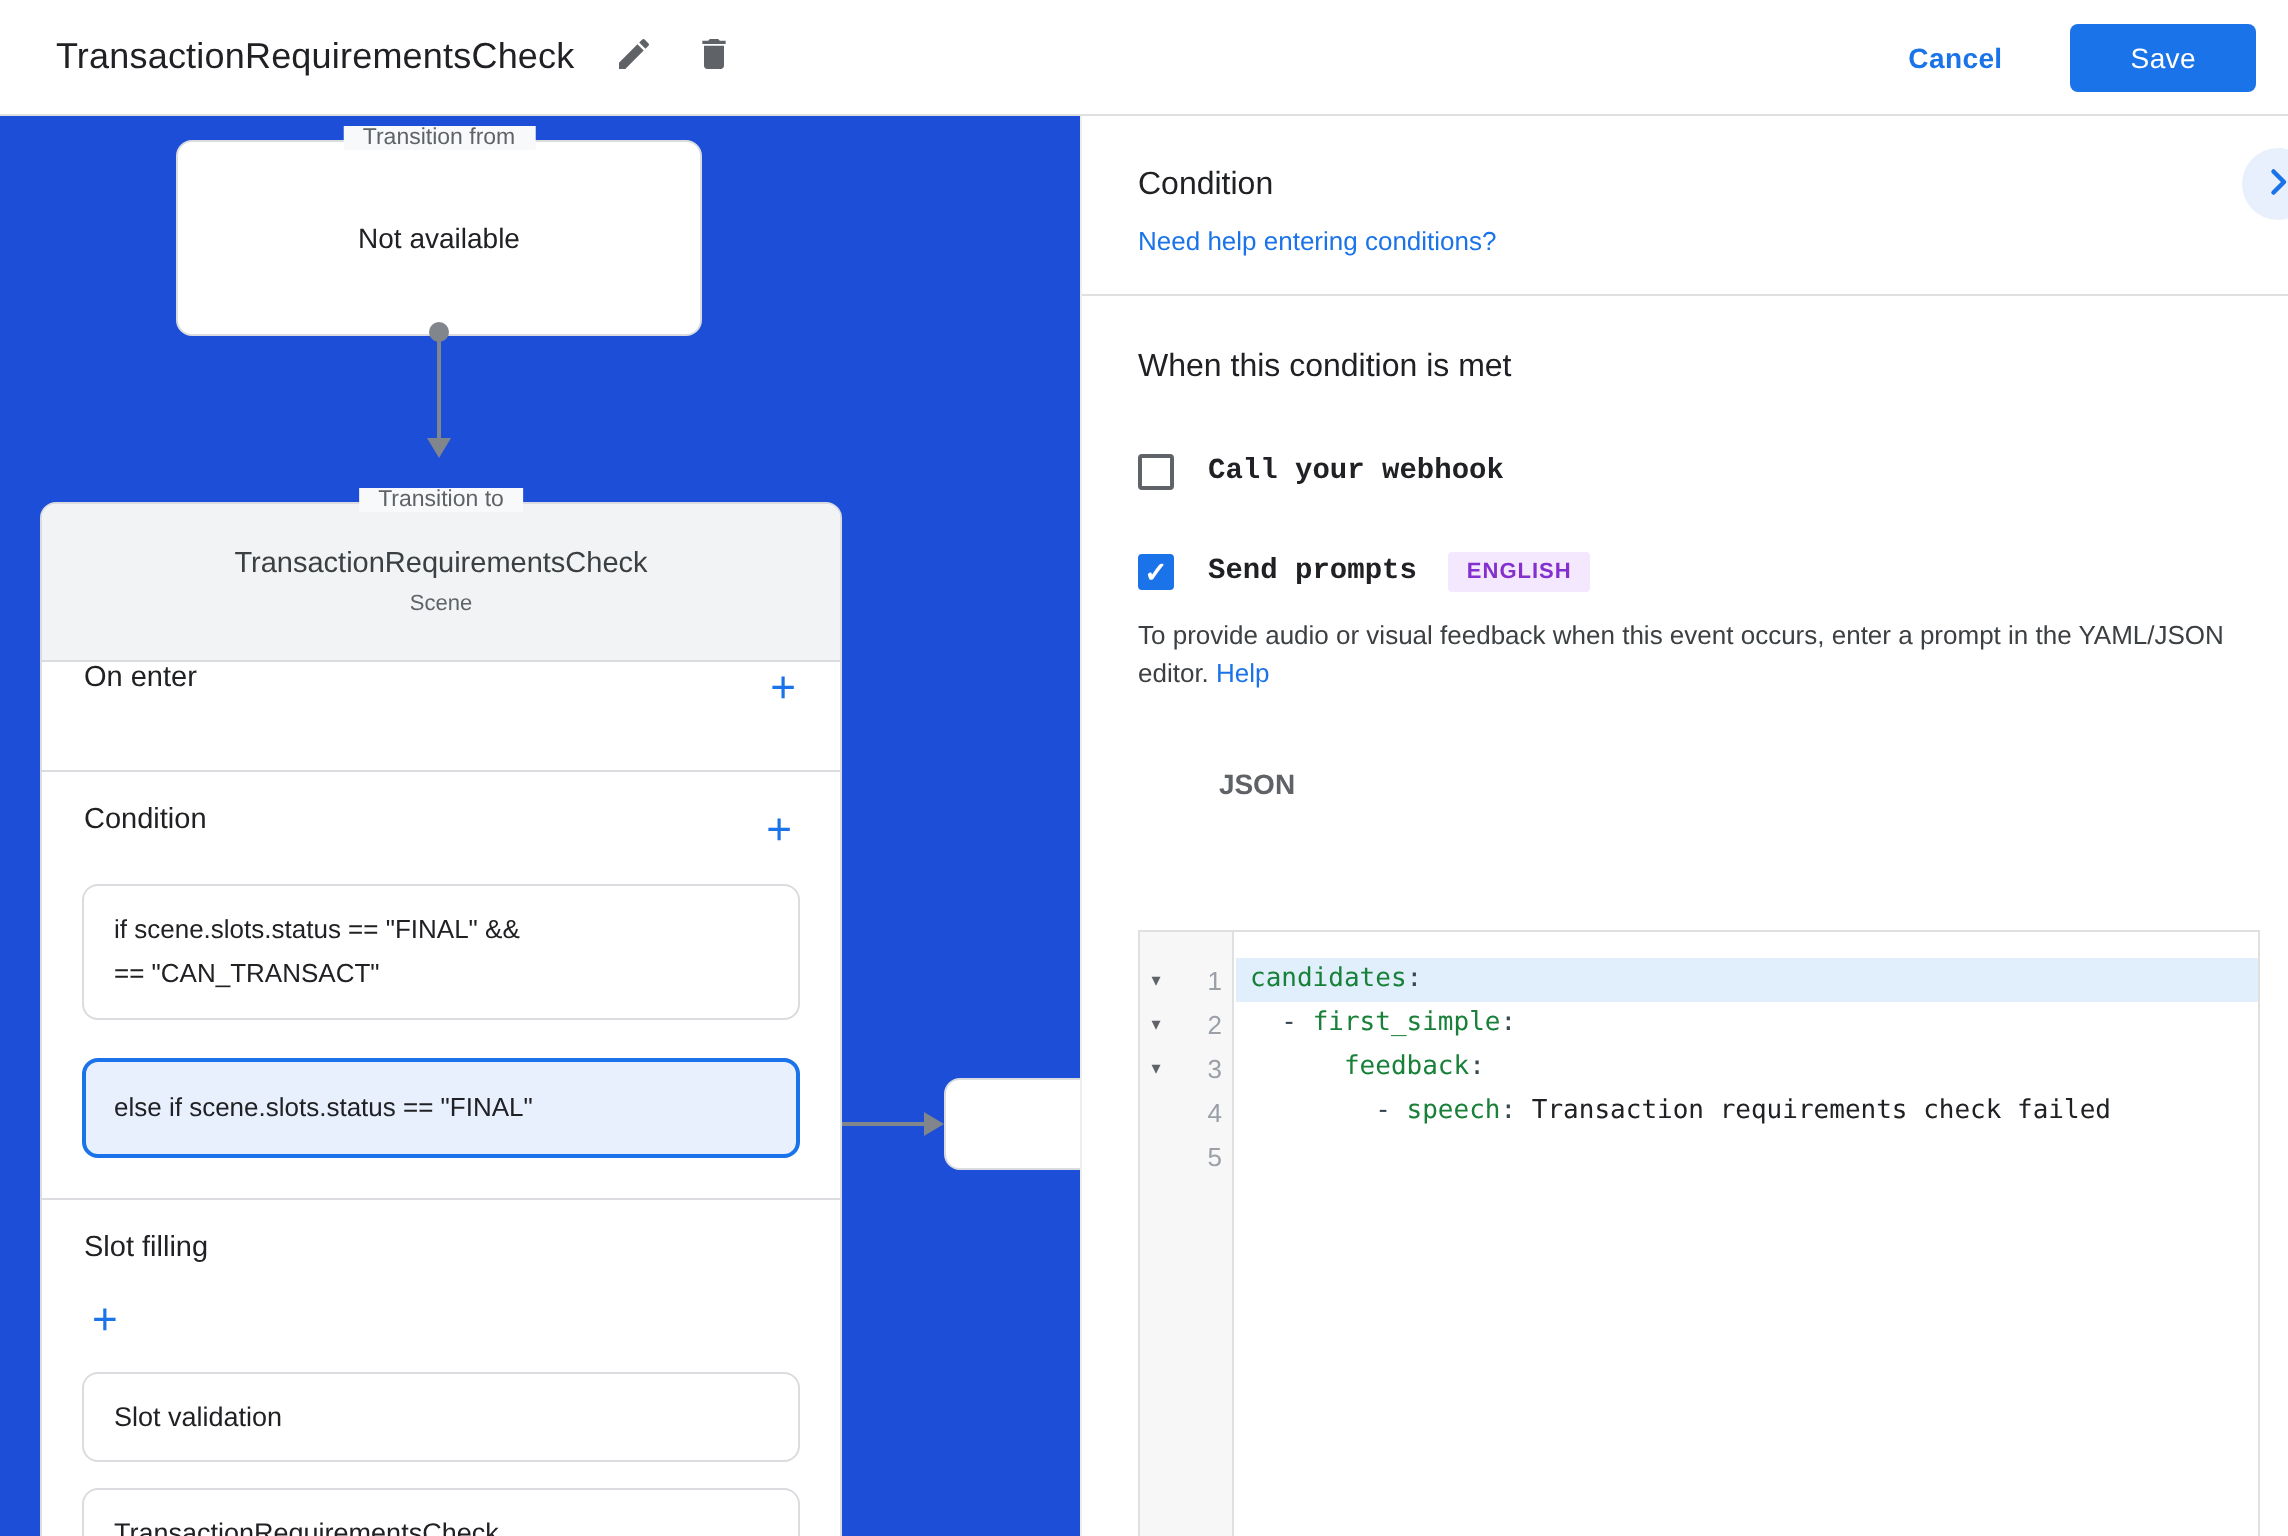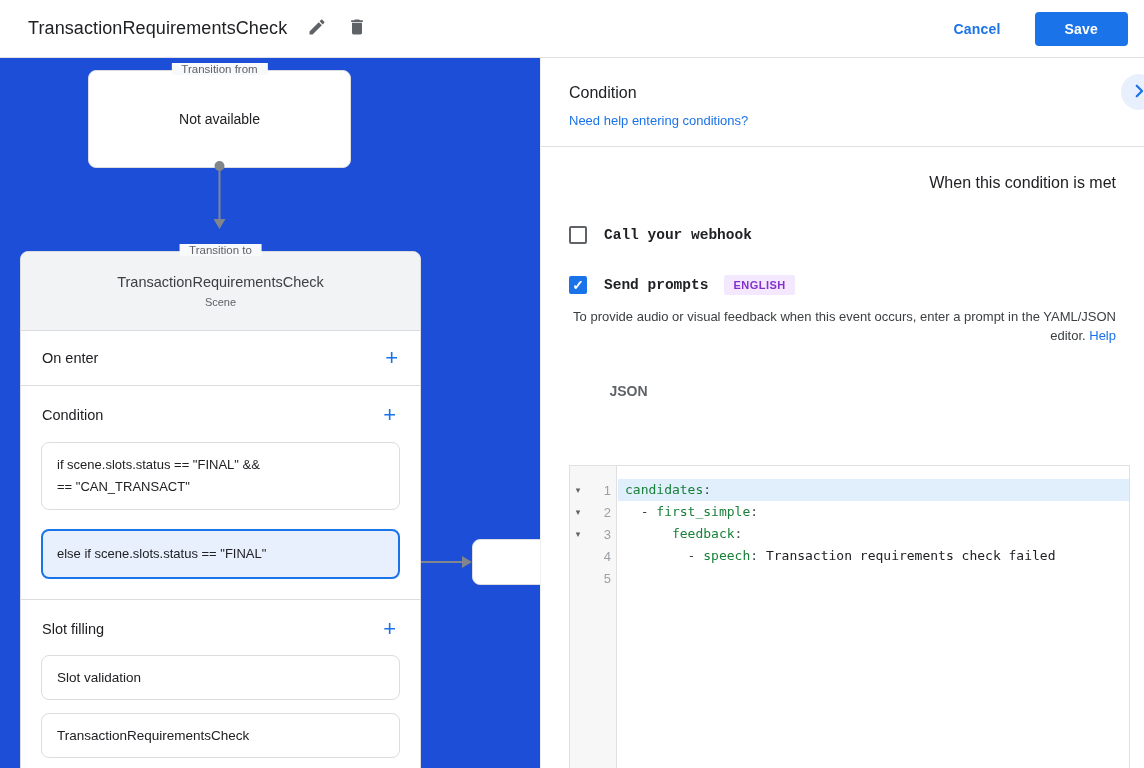--- a/index.html
+++ b/index.html
@@ -24,21 +24,21 @@
   .icon-btn svg { fill: #5f6368; }
   .topbar .pencil { margin-left: 10px; }
   .topbar-spacer { flex: 1; }
   .cancel-btn {
     background: none; border: none; color: #1a73e8; font-size: 14px;
     font-weight: bold; font-family: Liberation Sans, sans-serif; cursor: pointer; margin-right: 34px;
     letter-spacing: .2px;
   }
   .save-btn {
     background: #1a73e8; color: #fff; border: none; border-radius: 4px;
-    font-size: 14px; font-weight: bold; font-family: inherit; cursor: pointer;
+    font-size: 14px; font-weight: normal; font-family: inherit; cursor: pointer;
     padding: 9px 30px; letter-spacing: .2px;
   }
 
   
   .main { display: flex; height: 710px; }
 
   
   .canvas {
     position: relative; width: 540px; background: #1d4ed8; overflow: hidden;
     flex: none;
@@ -68,21 +68,21 @@
   .scene-card .fieldset-legend { top: -8px; }
   .scene-header {
     background: #f1f3f4; border-bottom: 1px solid #dadce0;
     border-radius: 7px 7px 0 0; height: 79px; text-align: center;
     padding-top: 22px;
   }
   .scene-header .scene-title { font-size: 14.5px; color: #3c4043; }
   .scene-header .scene-type { font-size: 11px; color: #5f6368; margin-top: 6px; }
 
   .section-row {
-    display: flex; align-items: center; justify-content: space-between;
+    display: flex; align-items: flex-start; justify-content: space-between;
     padding: 0 18px 0 21px;
     gap: 15px;
   }
   .on-enter-row { height: 55px; border-bottom: 1px solid #dadce0; }
   .section-label { font-size: 14.5px; color: #202124; }
   .add-btn {
     background: none; border: none; color: #1a73e8; font-size: 22px;
     font-weight: normal; cursor: pointer; line-height: 1; padding: 2px 4px;
     font-family: inherit;
   }
@@ -132,21 +132,21 @@
   .cond-input {
     flex: 1; border: 1px solid #dadce0; font-size: 14px; color: #202124;
     padding: 0 12px; font-family: inherit; background: #fff; outline: none;
   }
   .help-link {
     display: inline-block; margin: 11px 0 0 28px; font-size: 13px;
     color: #1a73e8; text-decoration: none;
   }
   .panel-divider { height: 1px; background: #e0e0e0; margin-top: 17px; }
 
-  .when-section { padding: 27px 28px 0 28px; text-align: right; }
+  .when-section { padding: 27px 28px 0 28px; }
   .when-heading { font-size: 16px; color: #202124; }
 
   .check-row { display: flex; align-items: center; margin-top: 34px; }
   .check-row.second { margin-top: 31px; }
   .checkbox {
     width: 18px; height: 18px; border: 2px solid #5f6368; border-radius: 2px;
     background: #fff; flex: none; cursor: pointer; display: flex;
     align-items: center; justify-content: center;
   }
   .checkbox.checked { background: #1a73e8; border-color: #1a73e8; }
@@ -273,21 +273,21 @@
         <div class="cond-box">
           <div>if scene.slots.status == "FINAL" &amp;&amp;</div>
           <div>== "CAN_TRANSACT"</div>
         </div>
         <div class="cond-box selected">
           <div>else if scene.slots.status == "FINAL"</div>
         </div>
       </div>
 
       <div class="card-section last">
-        <div class="section-row" style="padding:0 0 0 1px;">
+        <div class="section-row" style="padding:0 0 0 1px;flex-direction:column;">
           <span class="section-label">Slot filling</span>
           <button class="add-btn">+</button>
         </div>
         <div class="slot-box">Slot validation</div>
         <div class="slot-box">TransactionRequirementsCheck</div>
       </div>
     </div>
   </div>
 
   <div class="panel">

